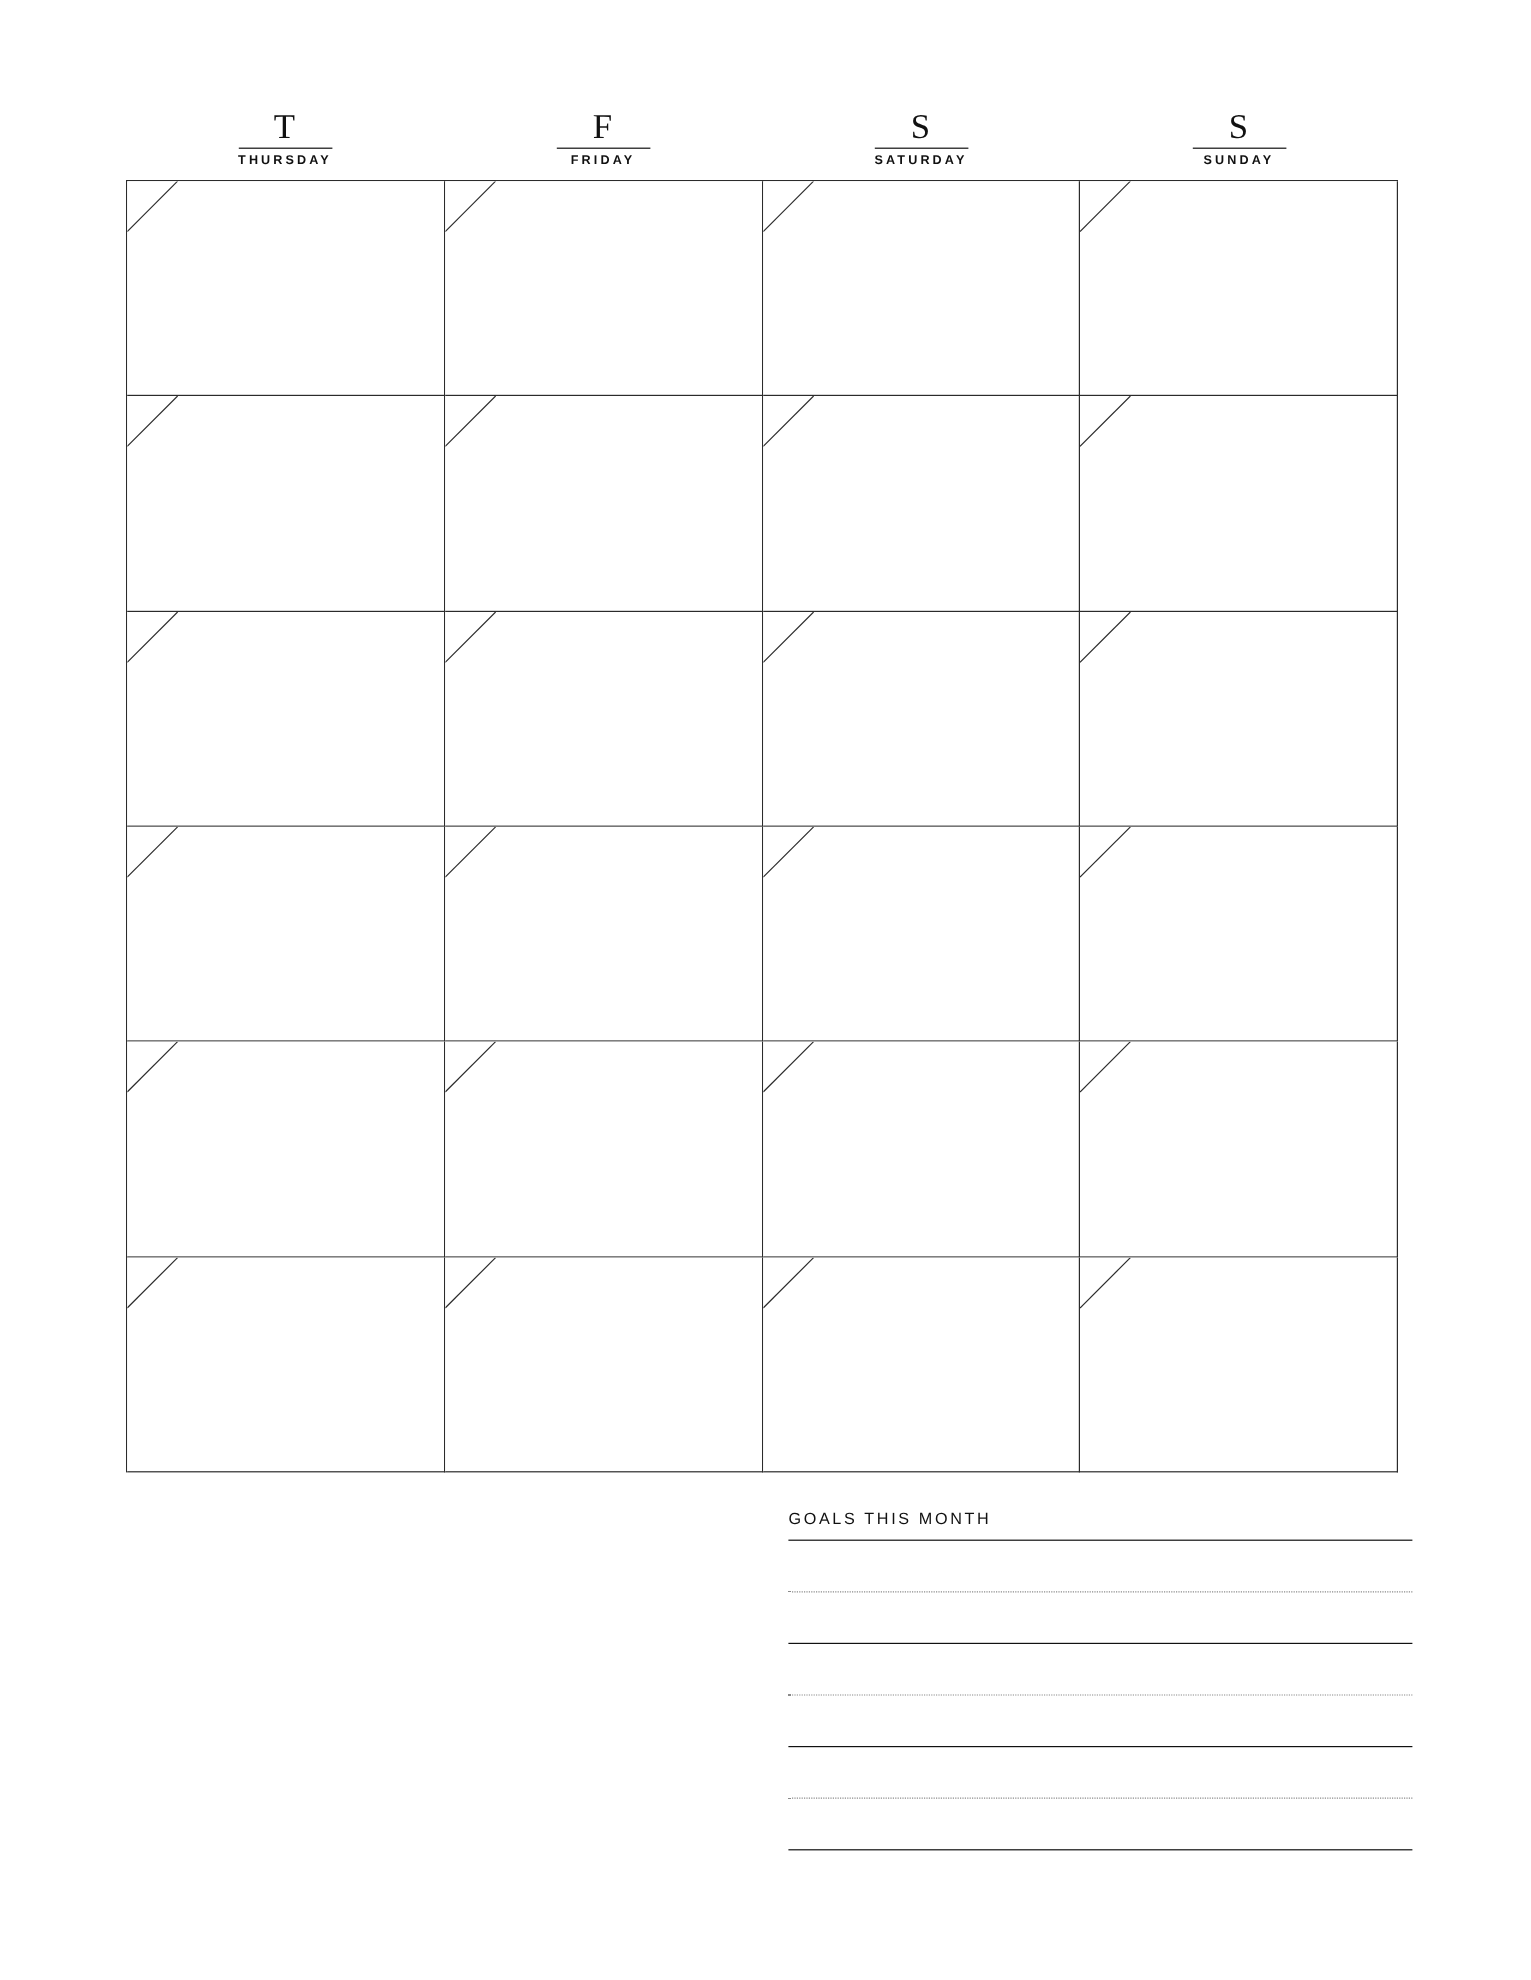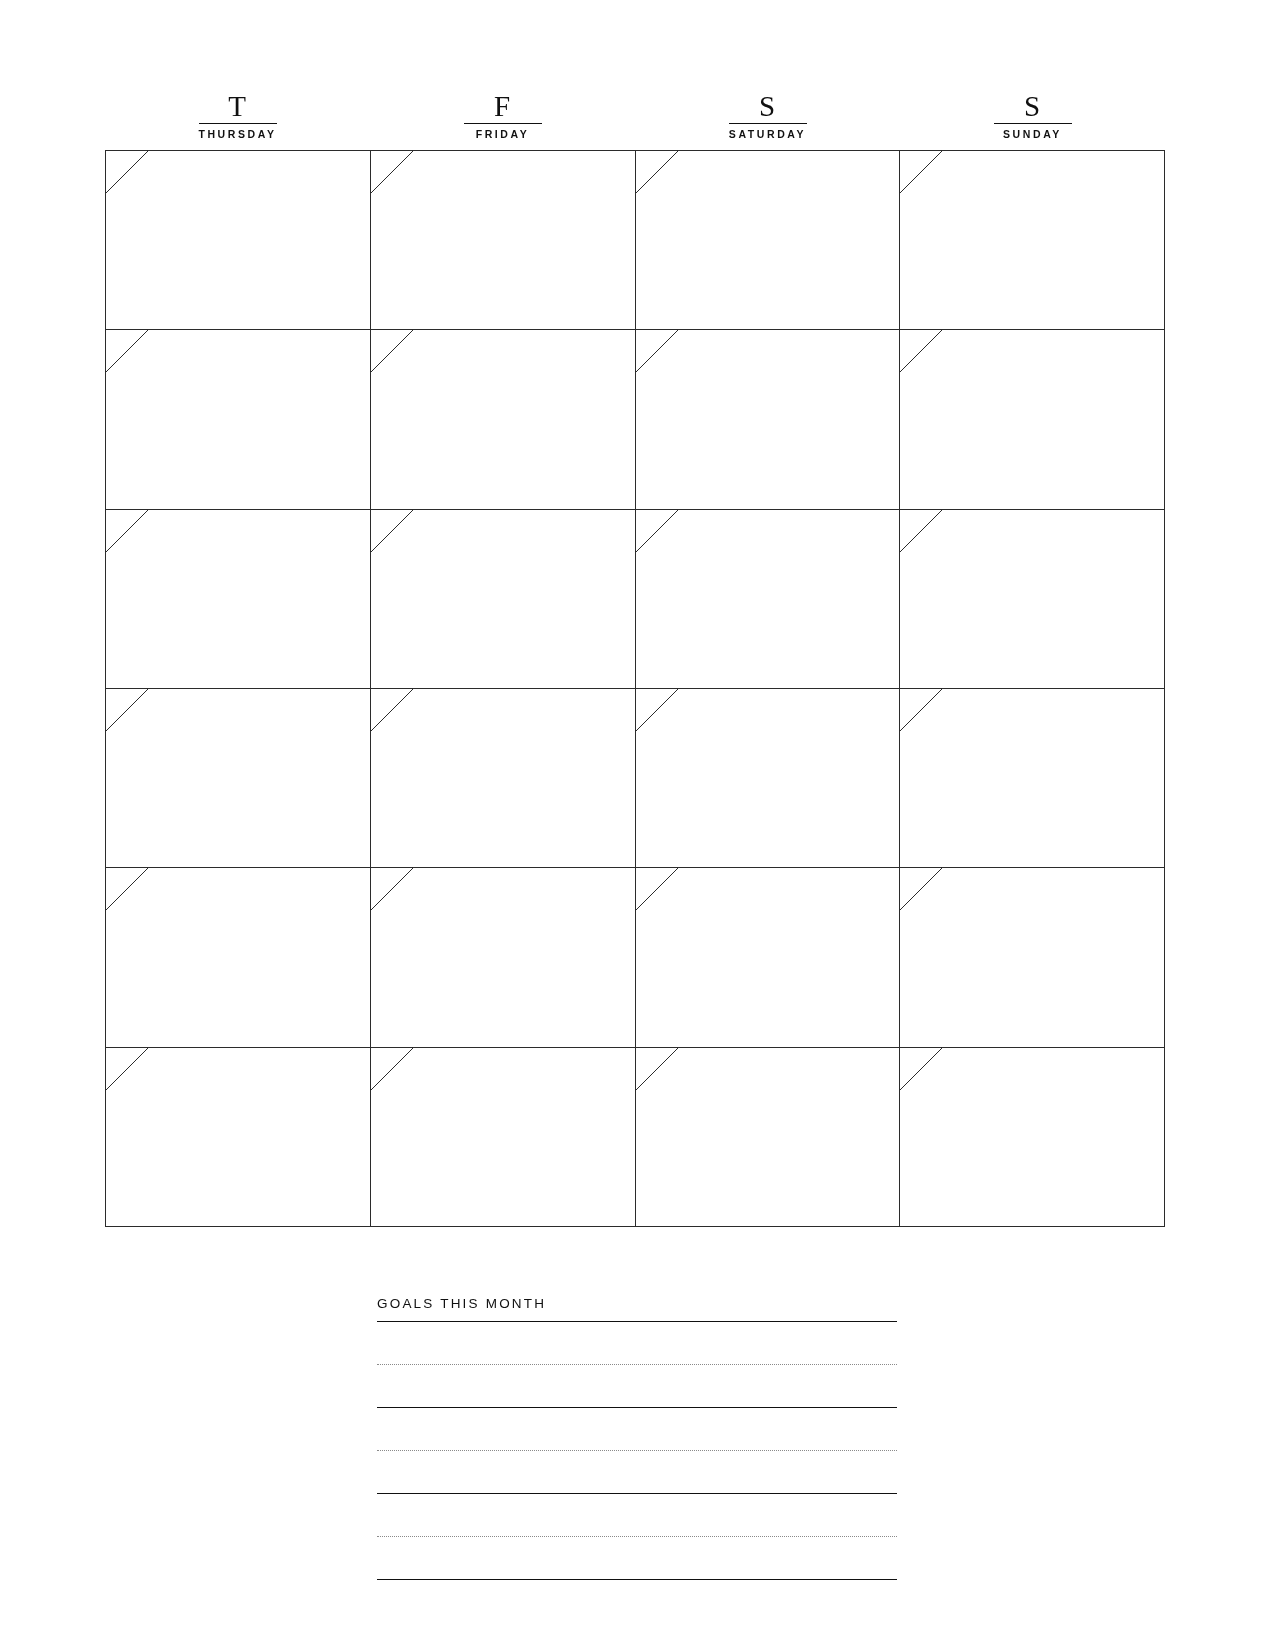--- a/index.html
+++ b/index.html
@@ -97,25 +97,25 @@
     top: 4px;
     font-size: 12px;
     color: #333;
     font-family: "Liberation Sans", sans-serif;
   }
 
   
   .notes {
     position: absolute;
     left: 97px;
-    top: 1296px;
+    top: 1258px;
     width: 1080px;
     height: 330px;
     display: flex;
-    justify-content: center;
+    justify-content: flex-end;
   }
   .note-block {
     width: 520px;
   }
   .note-title {
     font-family: "Liberation Sans", sans-serif;
     font-size: 13.5px;
     letter-spacing: 2.2px;
     color: #111;
     text-transform: uppercase;

